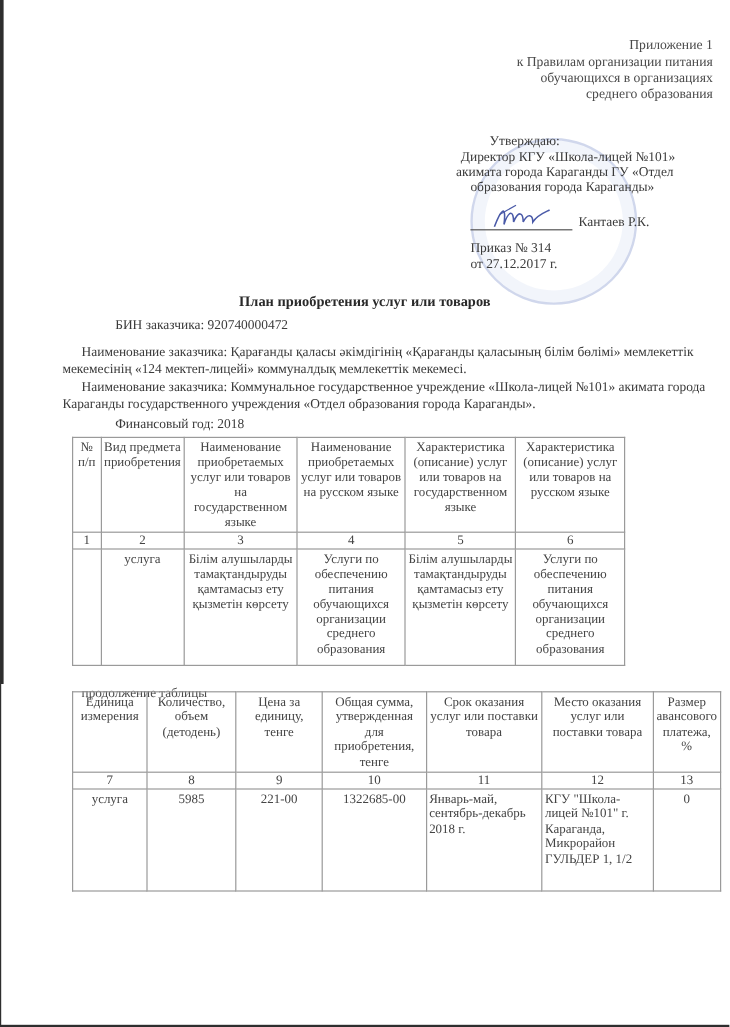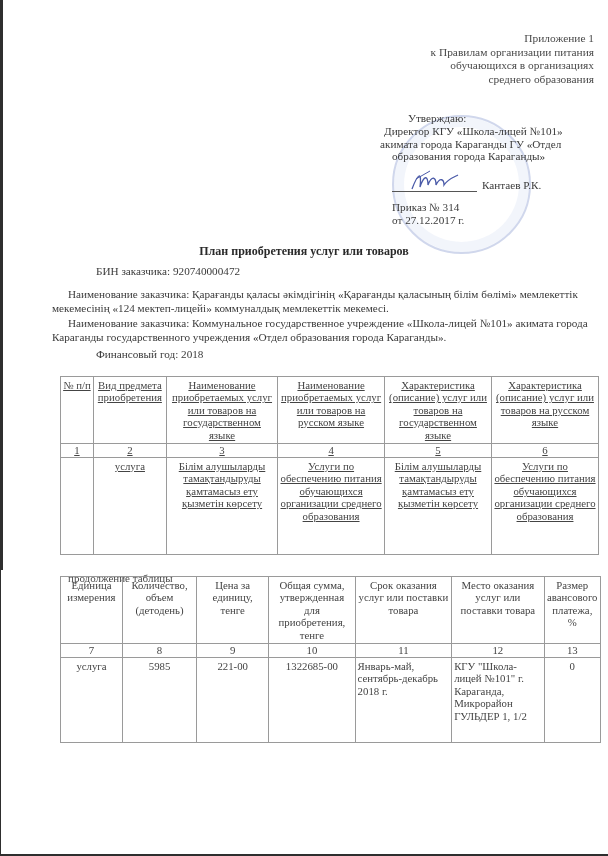--- a/index.html
+++ b/index.html
@@ -30,21 +30,21 @@
 
   .para { position: absolute; left: 80px; width: 530px; font-size: 11.2px; line-height: 13.5px; color: #3a3a3a; }
   .p-bin { top: 265px; }
   .p-kz { top: 288px; }
   .p-ru { top: 317px; }
   .p-year { top: 348px; }
   .para.block { text-indent: 16px; }
 
   table { border-collapse: collapse; position: absolute; font-size: 10.8px; line-height: 12.4px; color: #444; }
   td, th { border: 1px solid #9a9a9a; text-align: center; vertical-align: top; font-weight: normal; padding: 2px 2px; }
-  .t1 { left: 60px; top: 376px; width: 539px; text-decoration: underline; }
+  .t1 { left: 60px; top: 364px; width: 461px; }
   .t2 { left: 60px; top: 576px; width: 541px; }
   .t1 .num td, .t2 .num td { padding: 0 2px; line-height: 13px; }
   .t1 .hdr td { height: 62px; }
   .t1 .row td { height: 92px; }
   .t2 .hdr td { height: 60px; }
   .t2 .row td { height: 80px; }
   .left { text-align: left; }
   .cont { position: absolute; left: 68px; top: 572px; font-size: 11px; color: #4a4a4a; }
 </style>
 </head>

